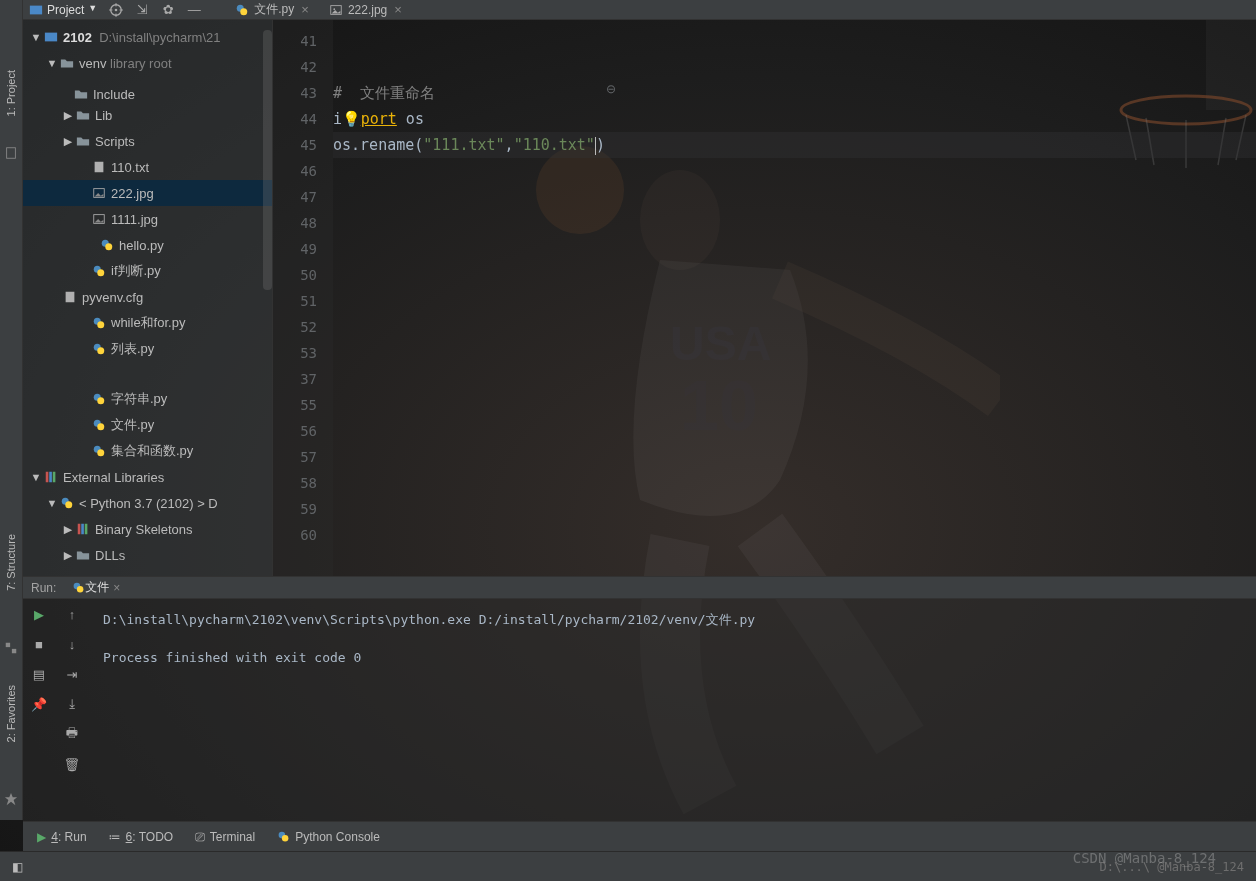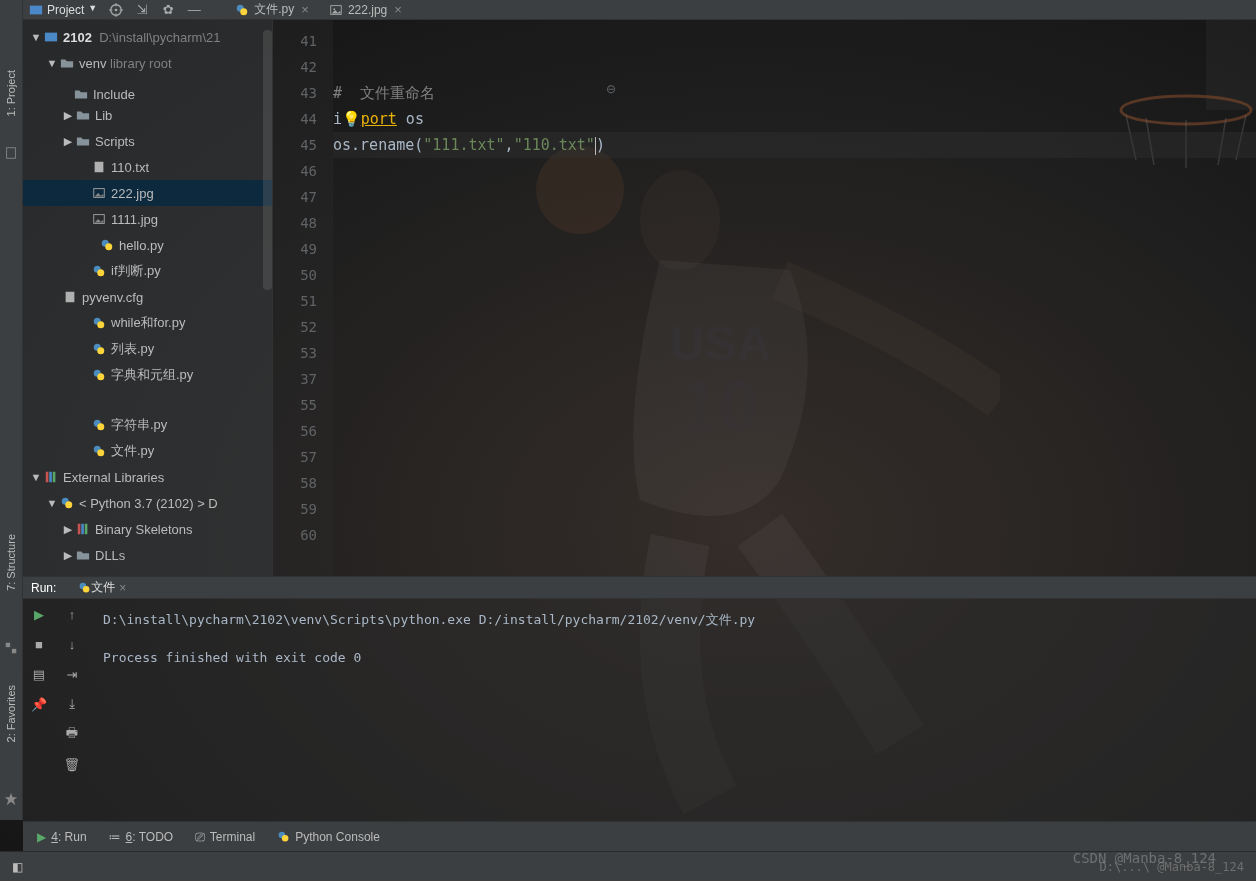--- a/index.html
+++ b/index.html
@@ -39,21 +39,21 @@
   .kw { color:#eab308;text-decoration:underline;}
   .id { color:#a9b7c6;}
   .str { color:#6a8759;}
   .bulb { color:#f0a732;}
   .caret { border-left:1px solid #bbb; display:inline-block; height:18px; vertical-align:middle;}
   .fold-mark { position:absolute; left:333px; top:62px; color:#606366; font-size:12px;}
   
   
   .run-panel { position:absolute; left:23px; right:0; bottom:60px; height:245px; background:rgba(43,43,43,0.5); border-top:1px solid #323232; z-index:4;}
   .run-header { height:22px; background:#3c3f41; display:flex; align-items:center; padding:0 8px; font-size:12px; border-bottom:1px solid #323232;}
-  .run-header .title { color:#ffffff; margin-right:22px;}
+  .run-header .title { color:#a3a3a3; margin-right:16px;}
   .run-header .chip { display:flex; align-items:center; color:#ddd;}
   .run-header .x { color:#888; margin-left:4px;}
   .run-body { display:flex; height:calc(100% - 22px);}
   .run-tools { width:32px; display:flex; flex-direction:column; align-items:center; padding-top:6px; gap:12px;}
   .rt { width:18px; height:18px; display:flex; align-items:center; justify-content:center; color:#aaa; cursor:pointer;}
   .run-tools2 { width:34px; display:flex; flex-direction:column; align-items:center; padding-top:6px; gap:12px;}
   .console { flex:1; padding:8px 14px; font-family:Consolas, monospace; font-size:13px; color:#a9b7c6;}
   .console-line { line-height:26px;}
   
   
@@ -271,49 +271,49 @@
       <div class="tree-row" style="padding-left: 54px;">
         <span class="arrow"></span>
         <span class="t-icon">
           <svg width="14" height="14" viewBox="0 0 16 16">
             <circle cx="6" cy="6" r="4" fill="#4b8bbe"></circle>
             <circle cx="10" cy="10" r="4" fill="#ffd43b"></circle>
           </svg>
         </span>
         <span>列表.py</span>
       </div>
-      <div class="tree-row" style="padding-left: 54px;">
-        <span class="arrow"></span>
-        <span class="t-icon">
-          <svg width="14" height="14" viewBox="0 0 16 16">
-            <circle cx="6" cy="6" r="4" fill="#4b8bbe"></circle>
-            <circle cx="10" cy="10" r="4" fill="#ffd43b"></circle>
-          </svg>
-        </span>
-        <span>字典和元组.py</span>
-      </div>
       <div class="tree-row" style="padding-left: 54px; margin-top: 24px;">
         <span class="arrow"></span>
         <span class="t-icon">
           <svg width="14" height="14" viewBox="0 0 16 16">
             <circle cx="6" cy="6" r="4" fill="#4b8bbe"></circle>
             <circle cx="10" cy="10" r="4" fill="#ffd43b"></circle>
           </svg>
         </span>
         <span>字符串.py</span>
       </div>
       <div class="tree-row" style="padding-left: 54px;">
         <span class="arrow"></span>
         <span class="t-icon">
           <svg width="14" height="14" viewBox="0 0 16 16">
             <circle cx="6" cy="6" r="4" fill="#4b8bbe"></circle>
             <circle cx="10" cy="10" r="4" fill="#ffd43b"></circle>
           </svg>
         </span>
         <span>文件.py</span>
+      </div>
+      <div class="tree-row" style="padding-left: 54px;">
+        <span class="arrow"></span>
+        <span class="t-icon">
+          <svg width="14" height="14" viewBox="0 0 16 16">
+            <circle cx="6" cy="6" r="4" fill="#4b8bbe"></circle>
+            <circle cx="10" cy="10" r="4" fill="#ffd43b"></circle>
+          </svg>
+        </span>
+        <span>集合和函数.py</span>
       </div>
       <div class="tree-row" style="padding-left: 6px;">
         <span class="arrow">▼</span>
         <span class="t-icon">
           <svg width="14" height="14" viewBox="0 0 16 16">
             <rect x="2" y="2" width="3" height="12" fill="#c75450"></rect>
             <rect x="6" y="2" width="3" height="12" fill="#4a88c7"></rect>
             <rect x="10" y="2" width="3" height="12" fill="#59a869"></rect>
           </svg>
         </span>

